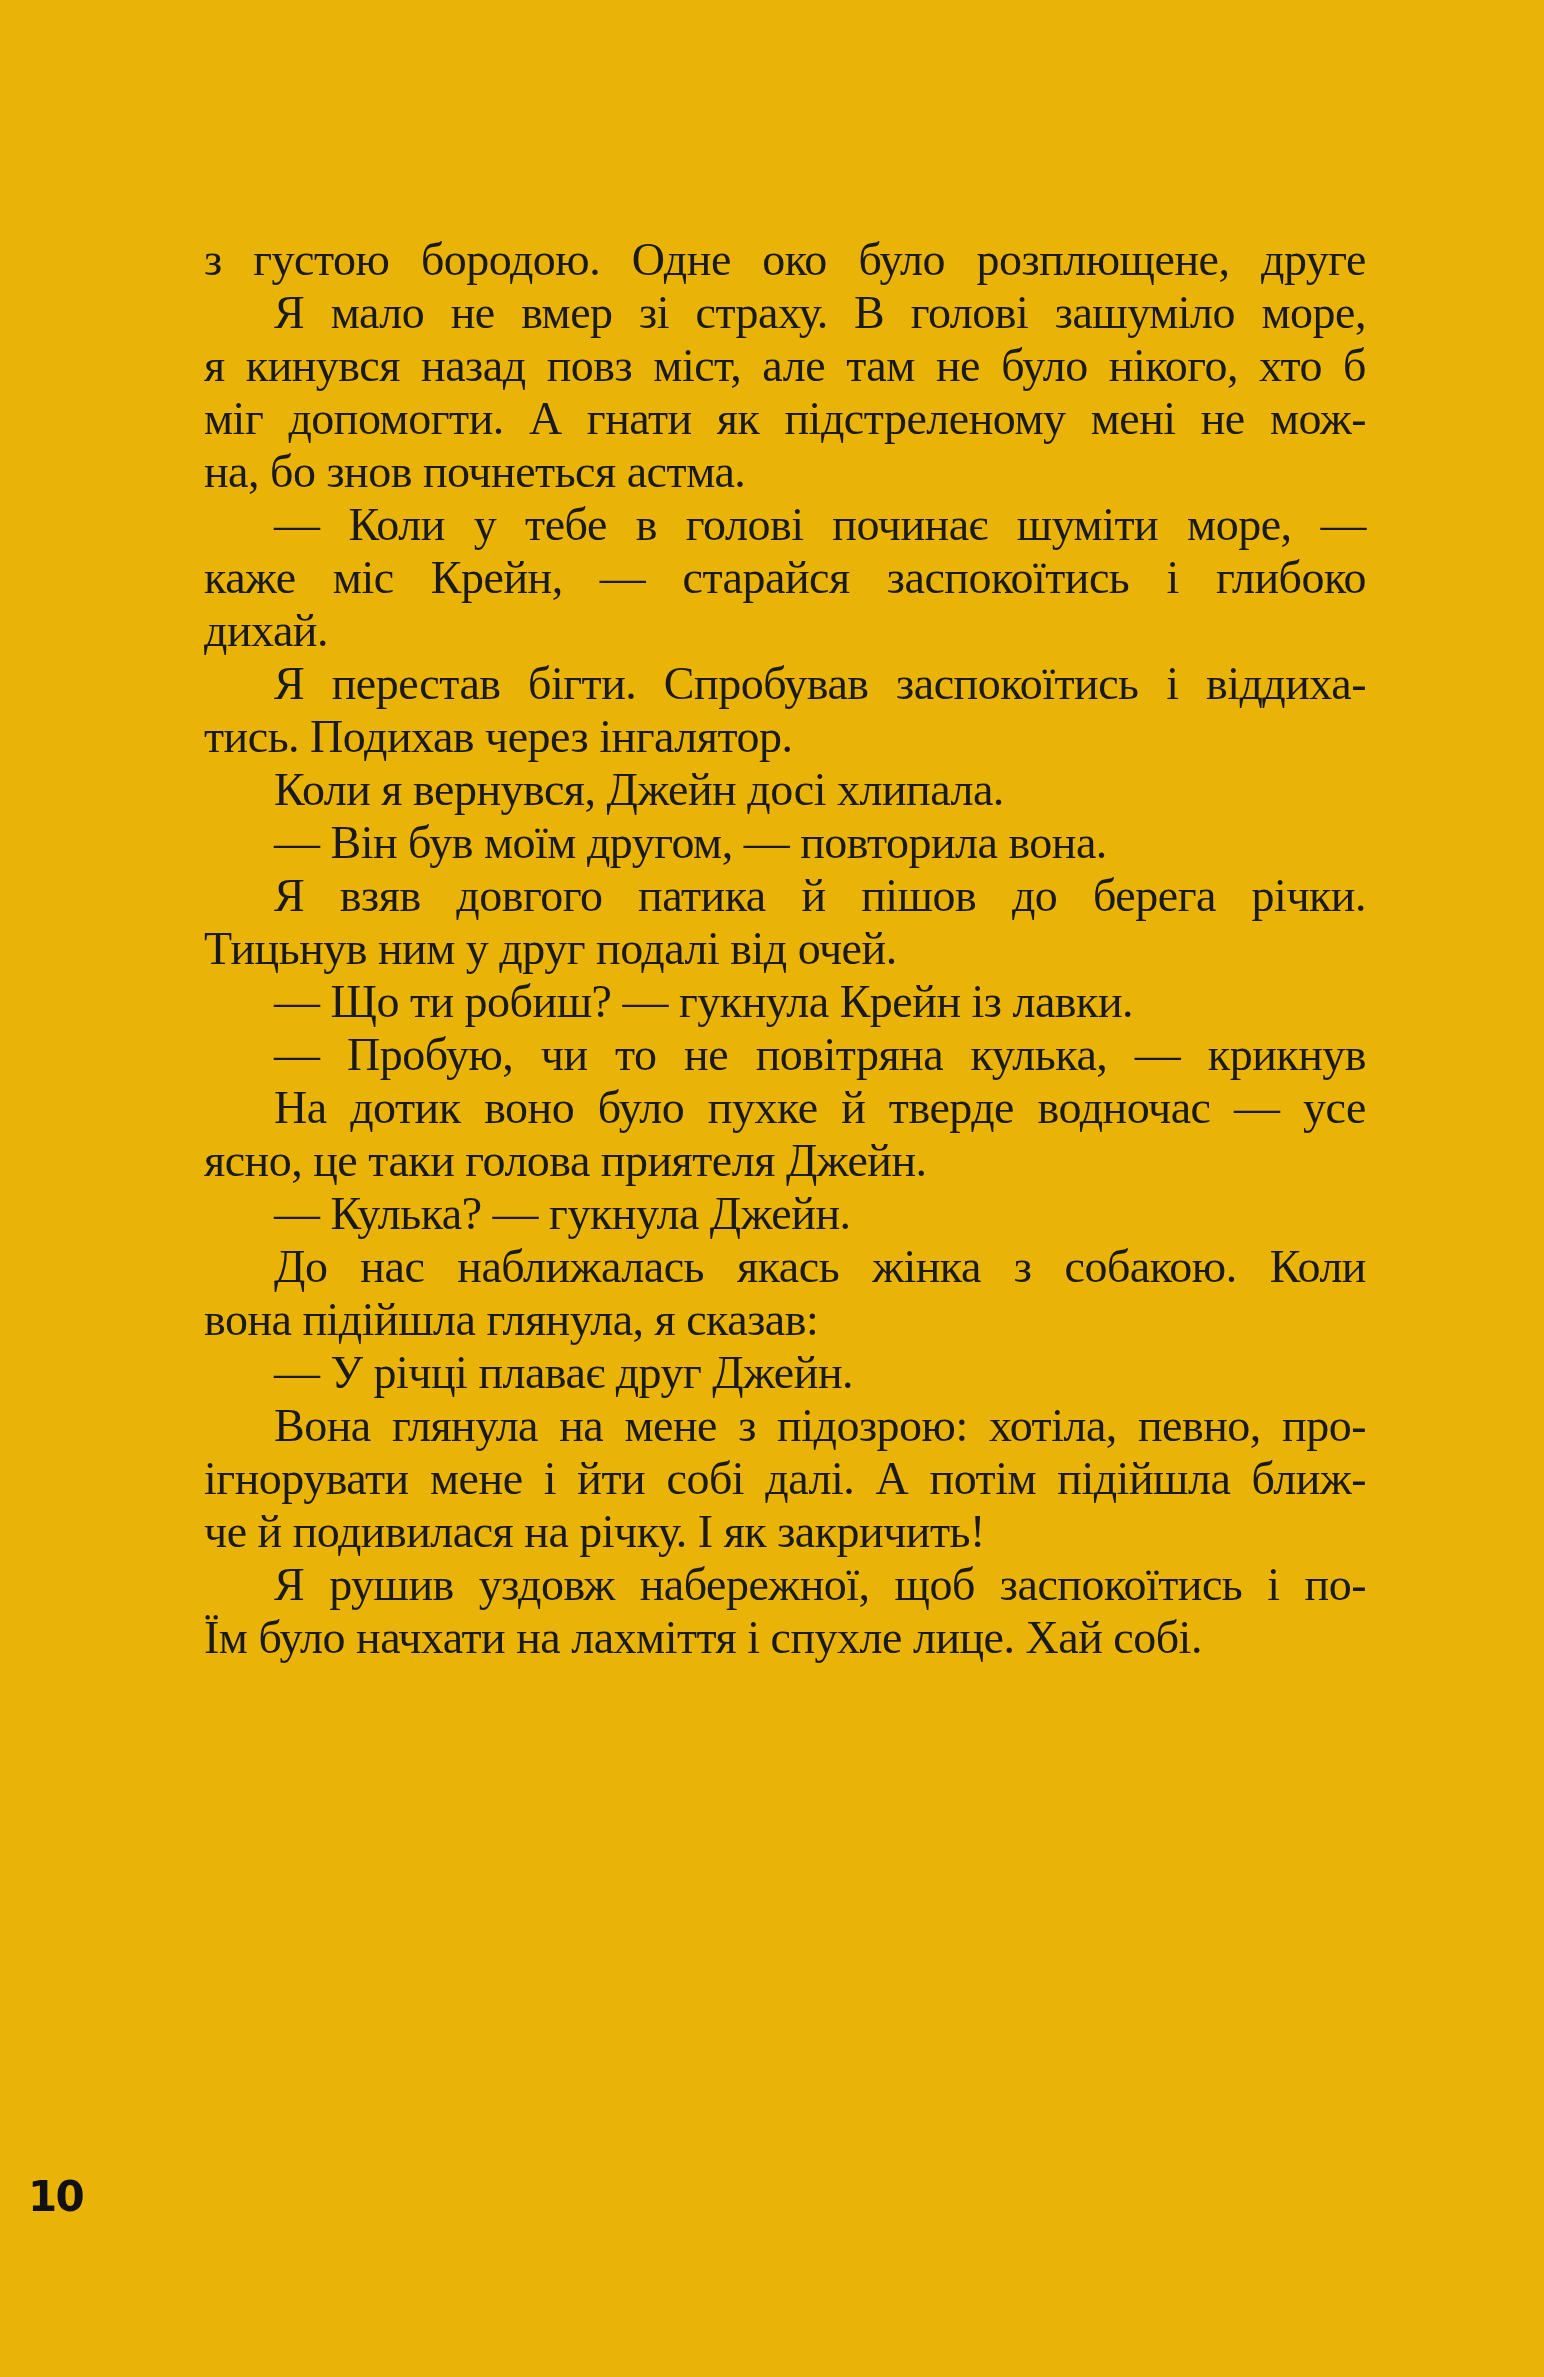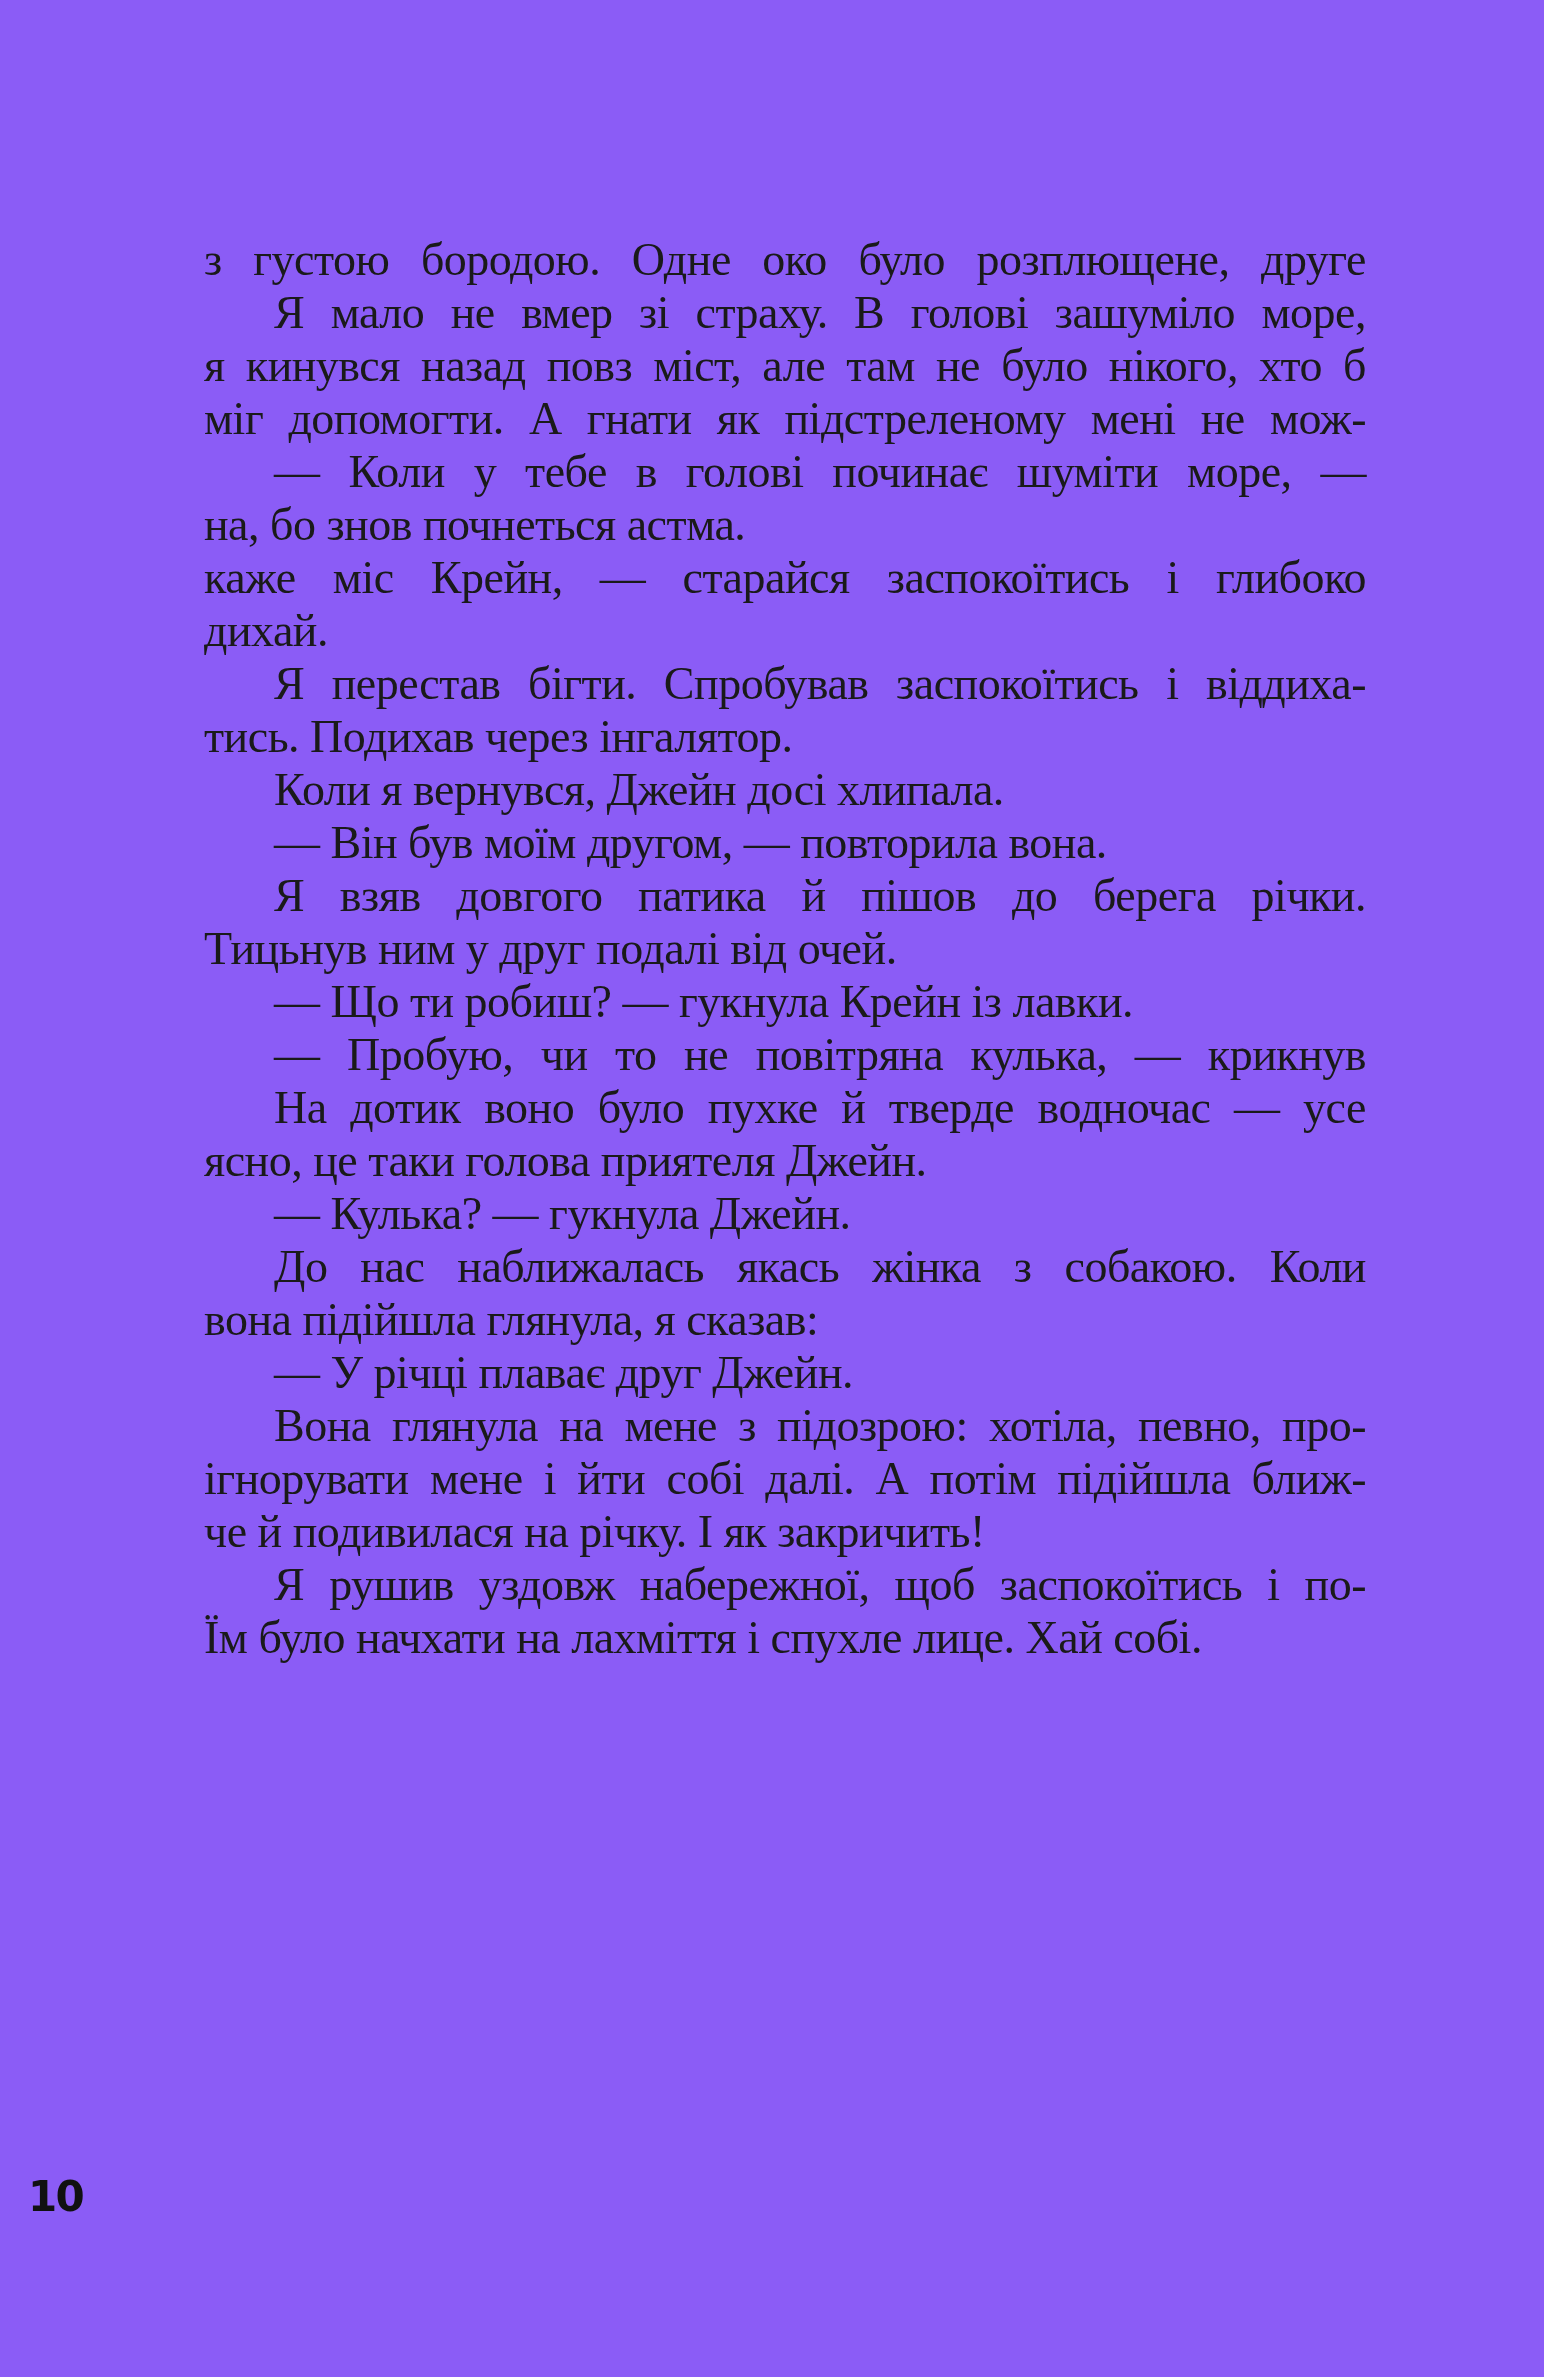--- a/index.html
+++ b/index.html
@@ -11,21 +11,21 @@
     width: 1545px;
     height: 2377px;
     position: relative;
     overflow: hidden;
   }
   .page {
     position: absolute;
     left: 0; top: 0;
     width: 1545px;
     height: 2377px;
-    background: #8b5cf6;
+    background: #eab308;
   }
   .text-block {
     position: absolute;
     left: 204px;
     top: 233px;
     width: 1162px;
     font-family: "Liberation Serif", "DejaVu Serif", serif;
     font-size: 46px;
     line-height: 53px;
     color: #1a1a1a;
@@ -61,22 +61,22 @@
 </style>
 </head>
 <body>
 
 <div class="page">
   <div class="text-block">
     <span class="line">з густою бородою. Одне око було розплющене, друге</span>
     <span class="line indent">Я мало не вмер зі страху. В голові зашуміло море,</span>
     <span class="line">я кинувся назад повз міст, але там не було нікого, хто б</span>
     <span class="line">міг допомогти. А гнати як підстреленому мені не мож-</span>
+    <span class="line last">на, бо знов почнеться астма.</span>
     <span class="line indent">— Коли у тебе в голові починає шуміти море, —</span>
-    <span class="line last">на, бо знов почнеться астма.</span>
     <span class="line">каже міс Крейн, — старайся заспокоїтись і глибоко</span>
     <span class="line last">дихай.</span>
     <span class="line indent">Я перестав бігти. Спробував заспокоїтись і віддиха-</span>
     <span class="line last">тись. Подихав через інгалятор.</span>
     <span class="line indent last">Коли я вернувся, Джейн досі хлипала.</span>
     <span class="line indent last">— Він був моїм другом, — повторила вона.</span>
     <span class="line indent">Я взяв довгого патика й пішов до берега річки.</span>
     <span class="line last">Тицьнув ним у друг подалі від очей.</span>
     <span class="line indent last">— Що ти робиш? — гукнула Крейн із лавки.</span>
     <span class="line indent">— Пробую, чи то не повітряна кулька, — крикнув</span>

